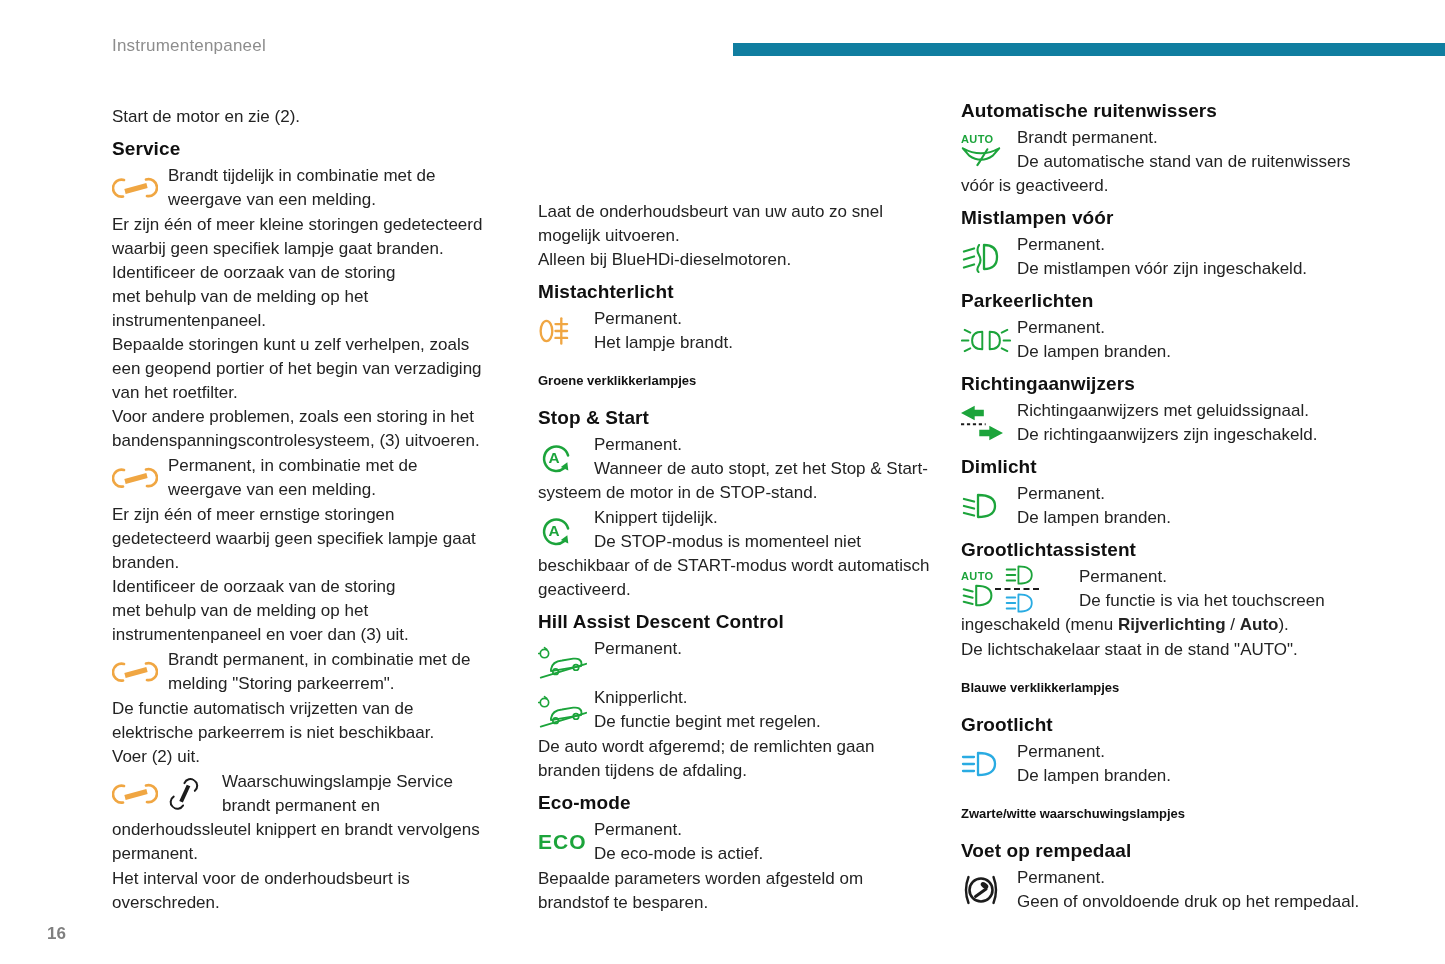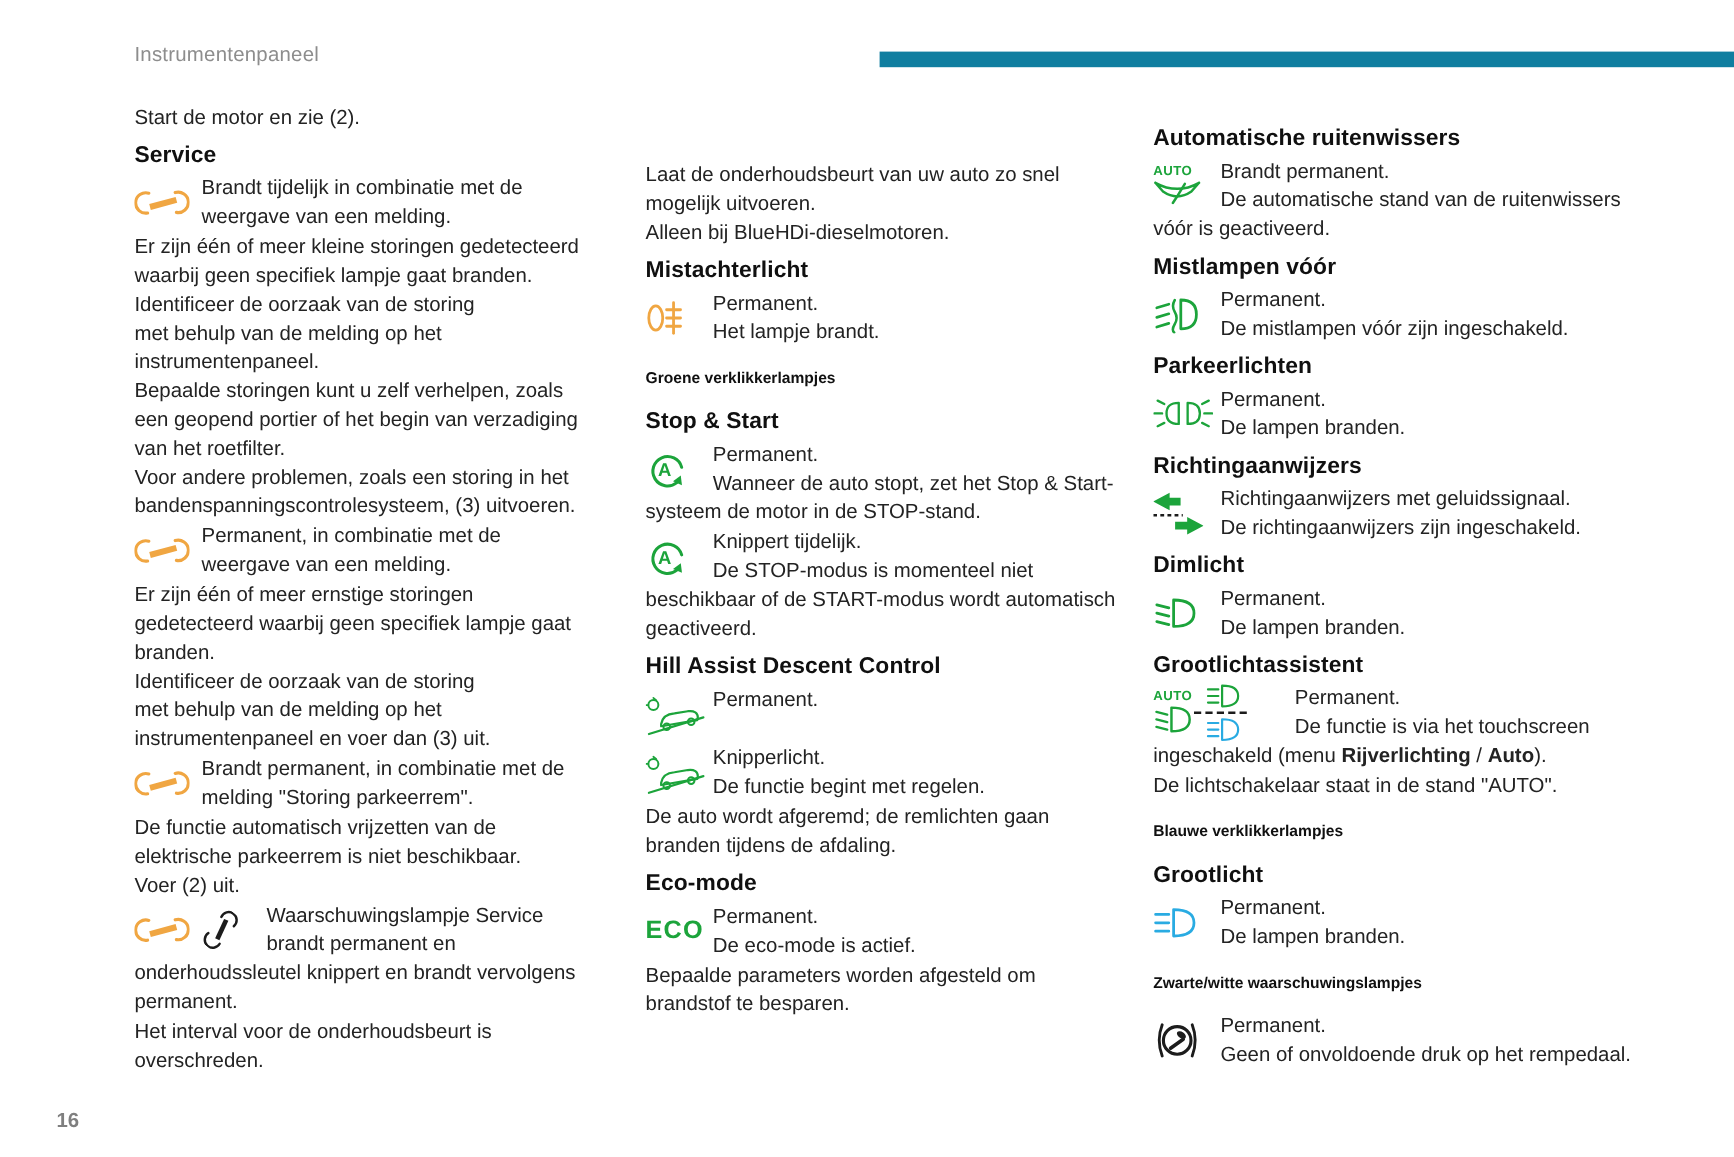--- a/index.html
+++ b/index.html
@@ -1,21 +1,21 @@
 <!DOCTYPE html>
 <html style="--accent: #107ea0; --orange: #f0a642; --green: #1ca43b; --blue: #29abe2;"><head>
 <meta charset="utf-8">
 <style>
   *{box-sizing:border-box;margin:0;padding:0}
   html,body{width:1445px;height:964px}
   body{background:#ffffff;font-family:"Liberation Sans",sans-serif;color:#232323;position:relative;overflow:hidden}
   :root{--accent:#107ea0;--orange:#f0a642;--green:#1ca43b;--blue:#29abe2}
   .htitle{position:absolute;left:112px;top:36px;font-size:17px;color:#8d8d8d;letter-spacing:.2px}
   .hbar{position:absolute;left:733px;right:0;top:43px;height:13px;background:var(--accent)}
-  .cols{position:absolute;left:112px;top:86px;right:10px;display:flex;align-items:center}
+  .cols{position:absolute;left:112px;top:86px;right:10px;display:flex;align-items:flex-end}
   .c1{width:426px;padding-right:18px}
   .c2{width:423px;padding-right:18px}
   .c3{width:436px;padding-right:10px}
   p.body{font-size:17px;line-height:24px;color:#232323}
   .pre{white-space:pre-line}
   h3.h{font-size:19px;line-height:25px;margin:7px 0 3px;color:#101010;letter-spacing:.1px}
   h2.hsec{font-size:13px;line-height:26px;margin:13px 0 11px;color:#101010}
   .entry{margin:1px 0}
   .entry::after{content:"";display:block;clear:both}
   .icbox{float:left;width:56px;height:48px;display:flex;align-items:center;justify-content:flex-start;padding-right:6px}
@@ -364,20 +364,21 @@
           </svg>
       </span>
       <div>
         <p class="body">Permanent.</p>
         <p class="body">De lampen branden.</p>
       </div>
     </div>
 
     <h2 class="hsec">Zwarte/witte waarschuwingslampjes</h2>
 
+    <h3 class="h">Voet op rempedaal</h3>
     <div class="entry">
       <span class="icbox">
         <svg class="ic ico-k" width="40" height="34" viewBox="0 0 40 34">
             <use href="#sym-footpedal"></use>
           </svg>
       </span>
       <div>
         <p class="body">Permanent.</p>
         <p class="body">Geen of onvoldoende druk op het rempedaal.</p>
       </div>

